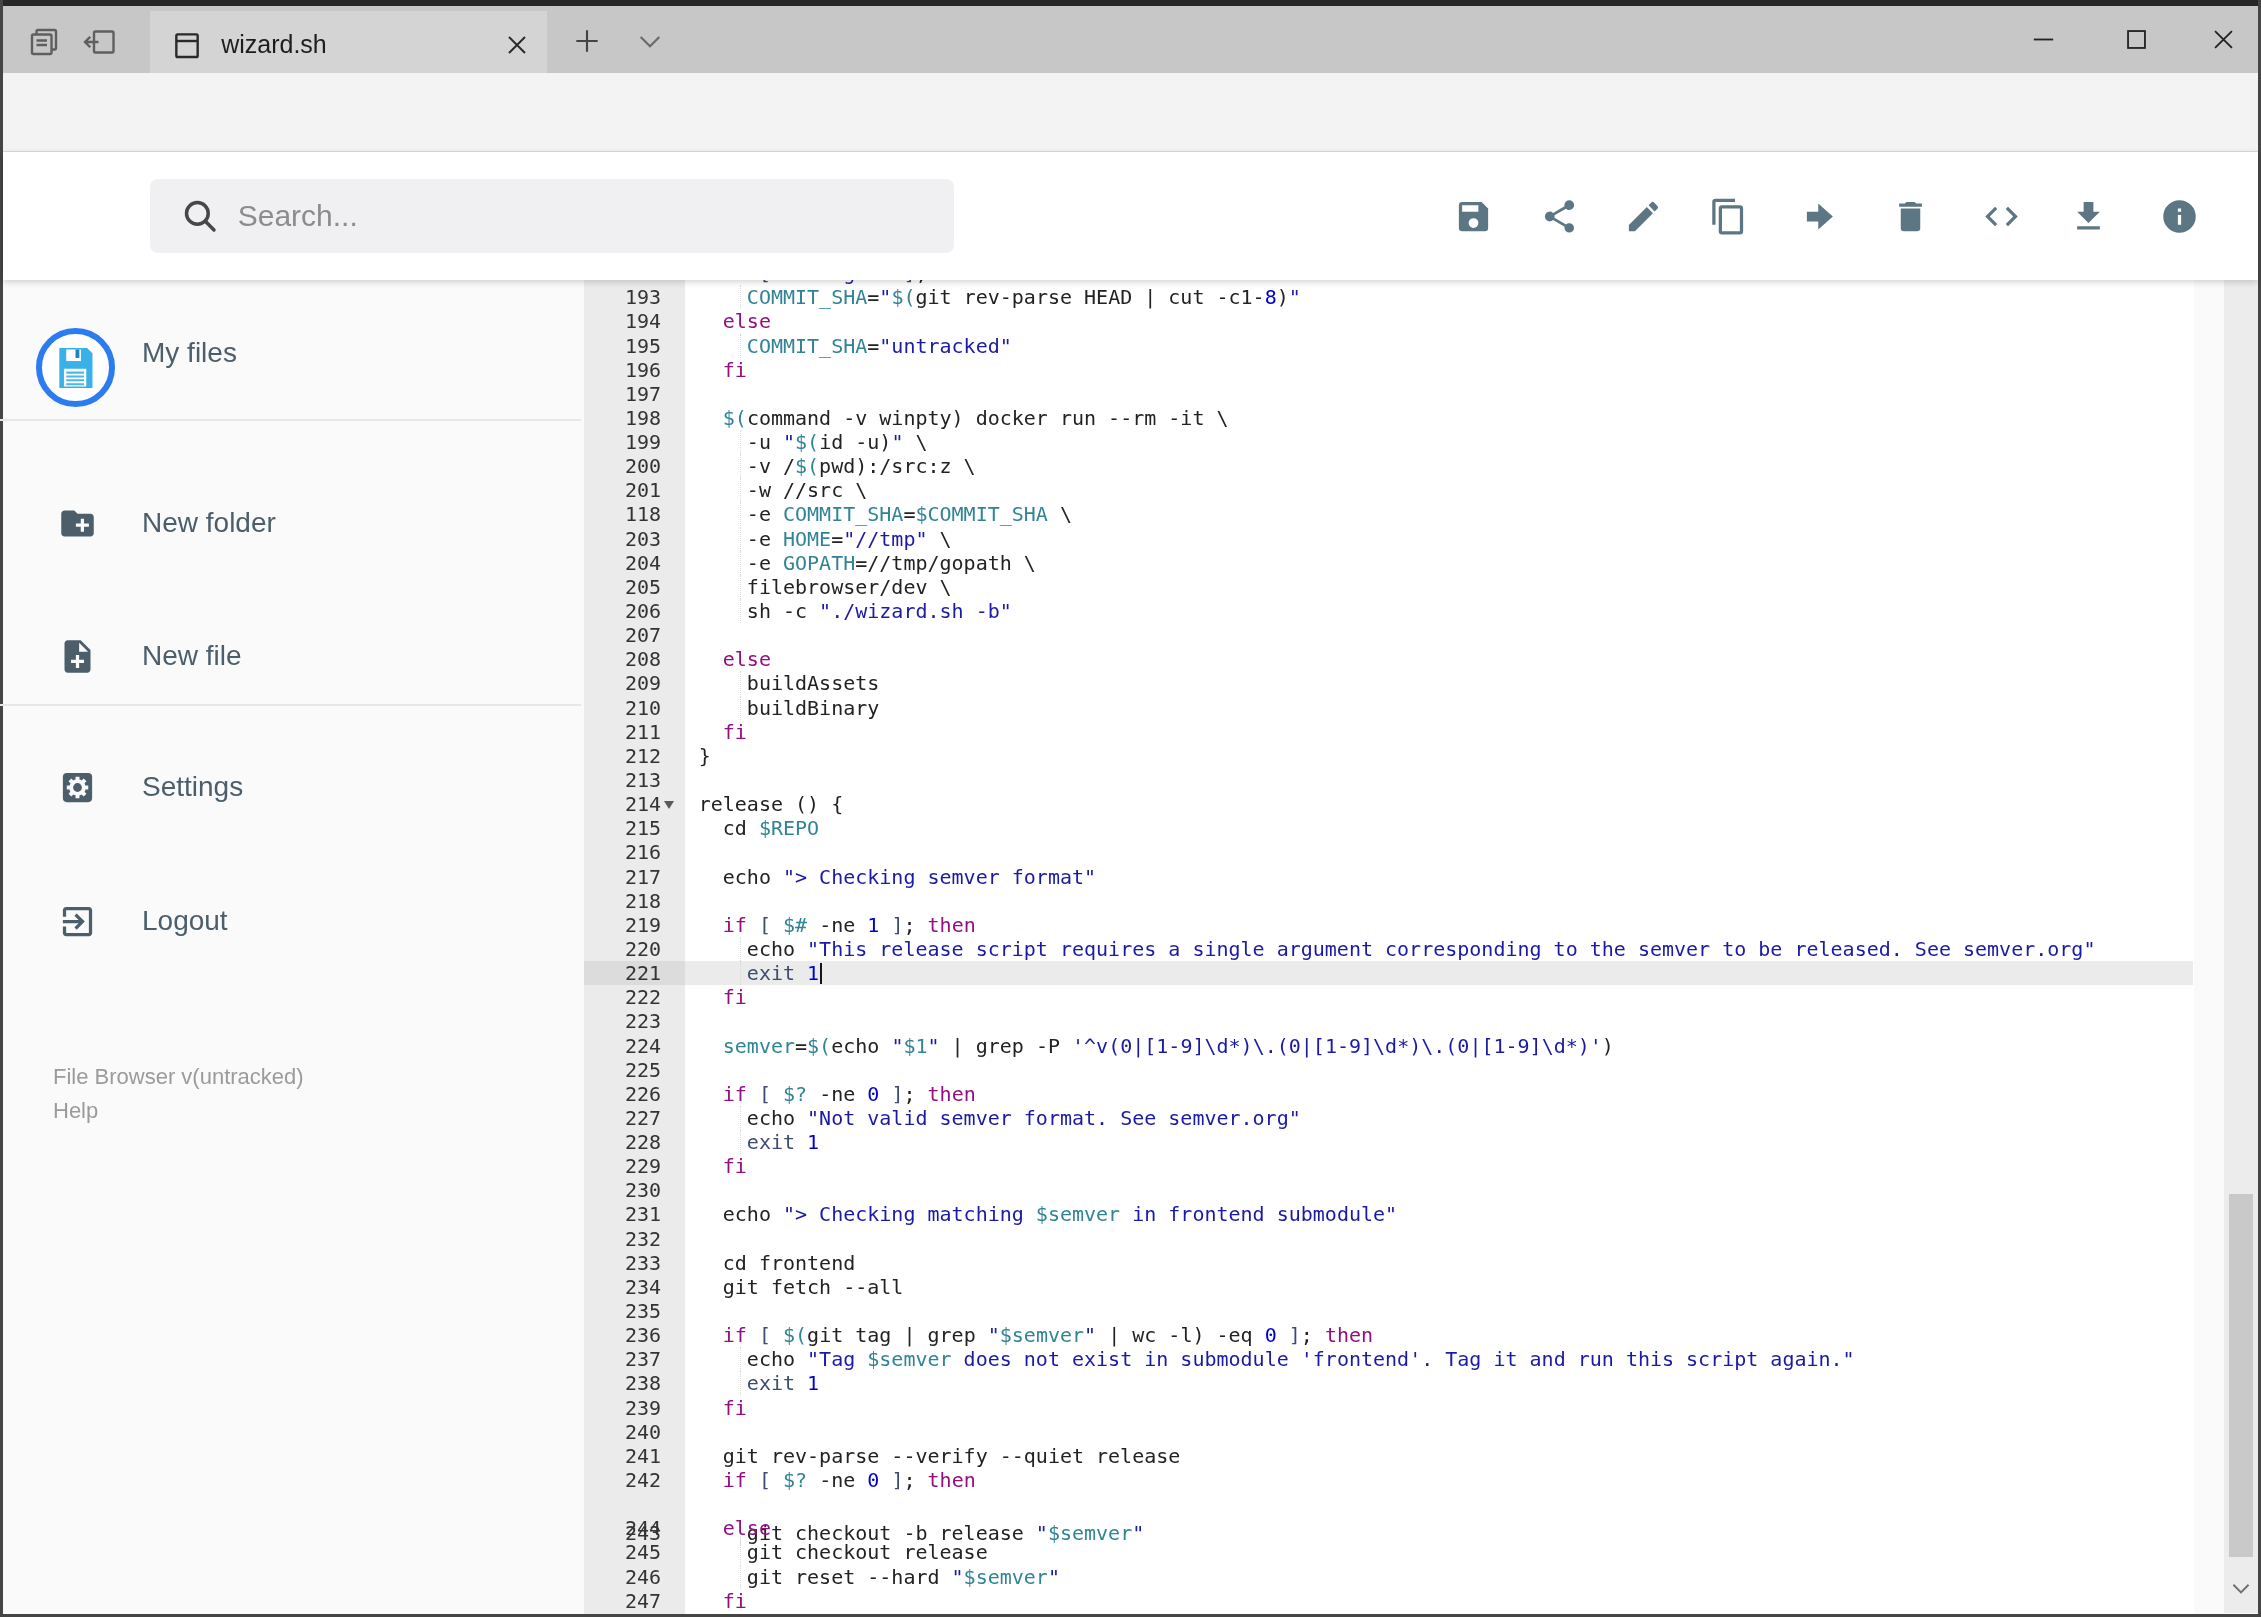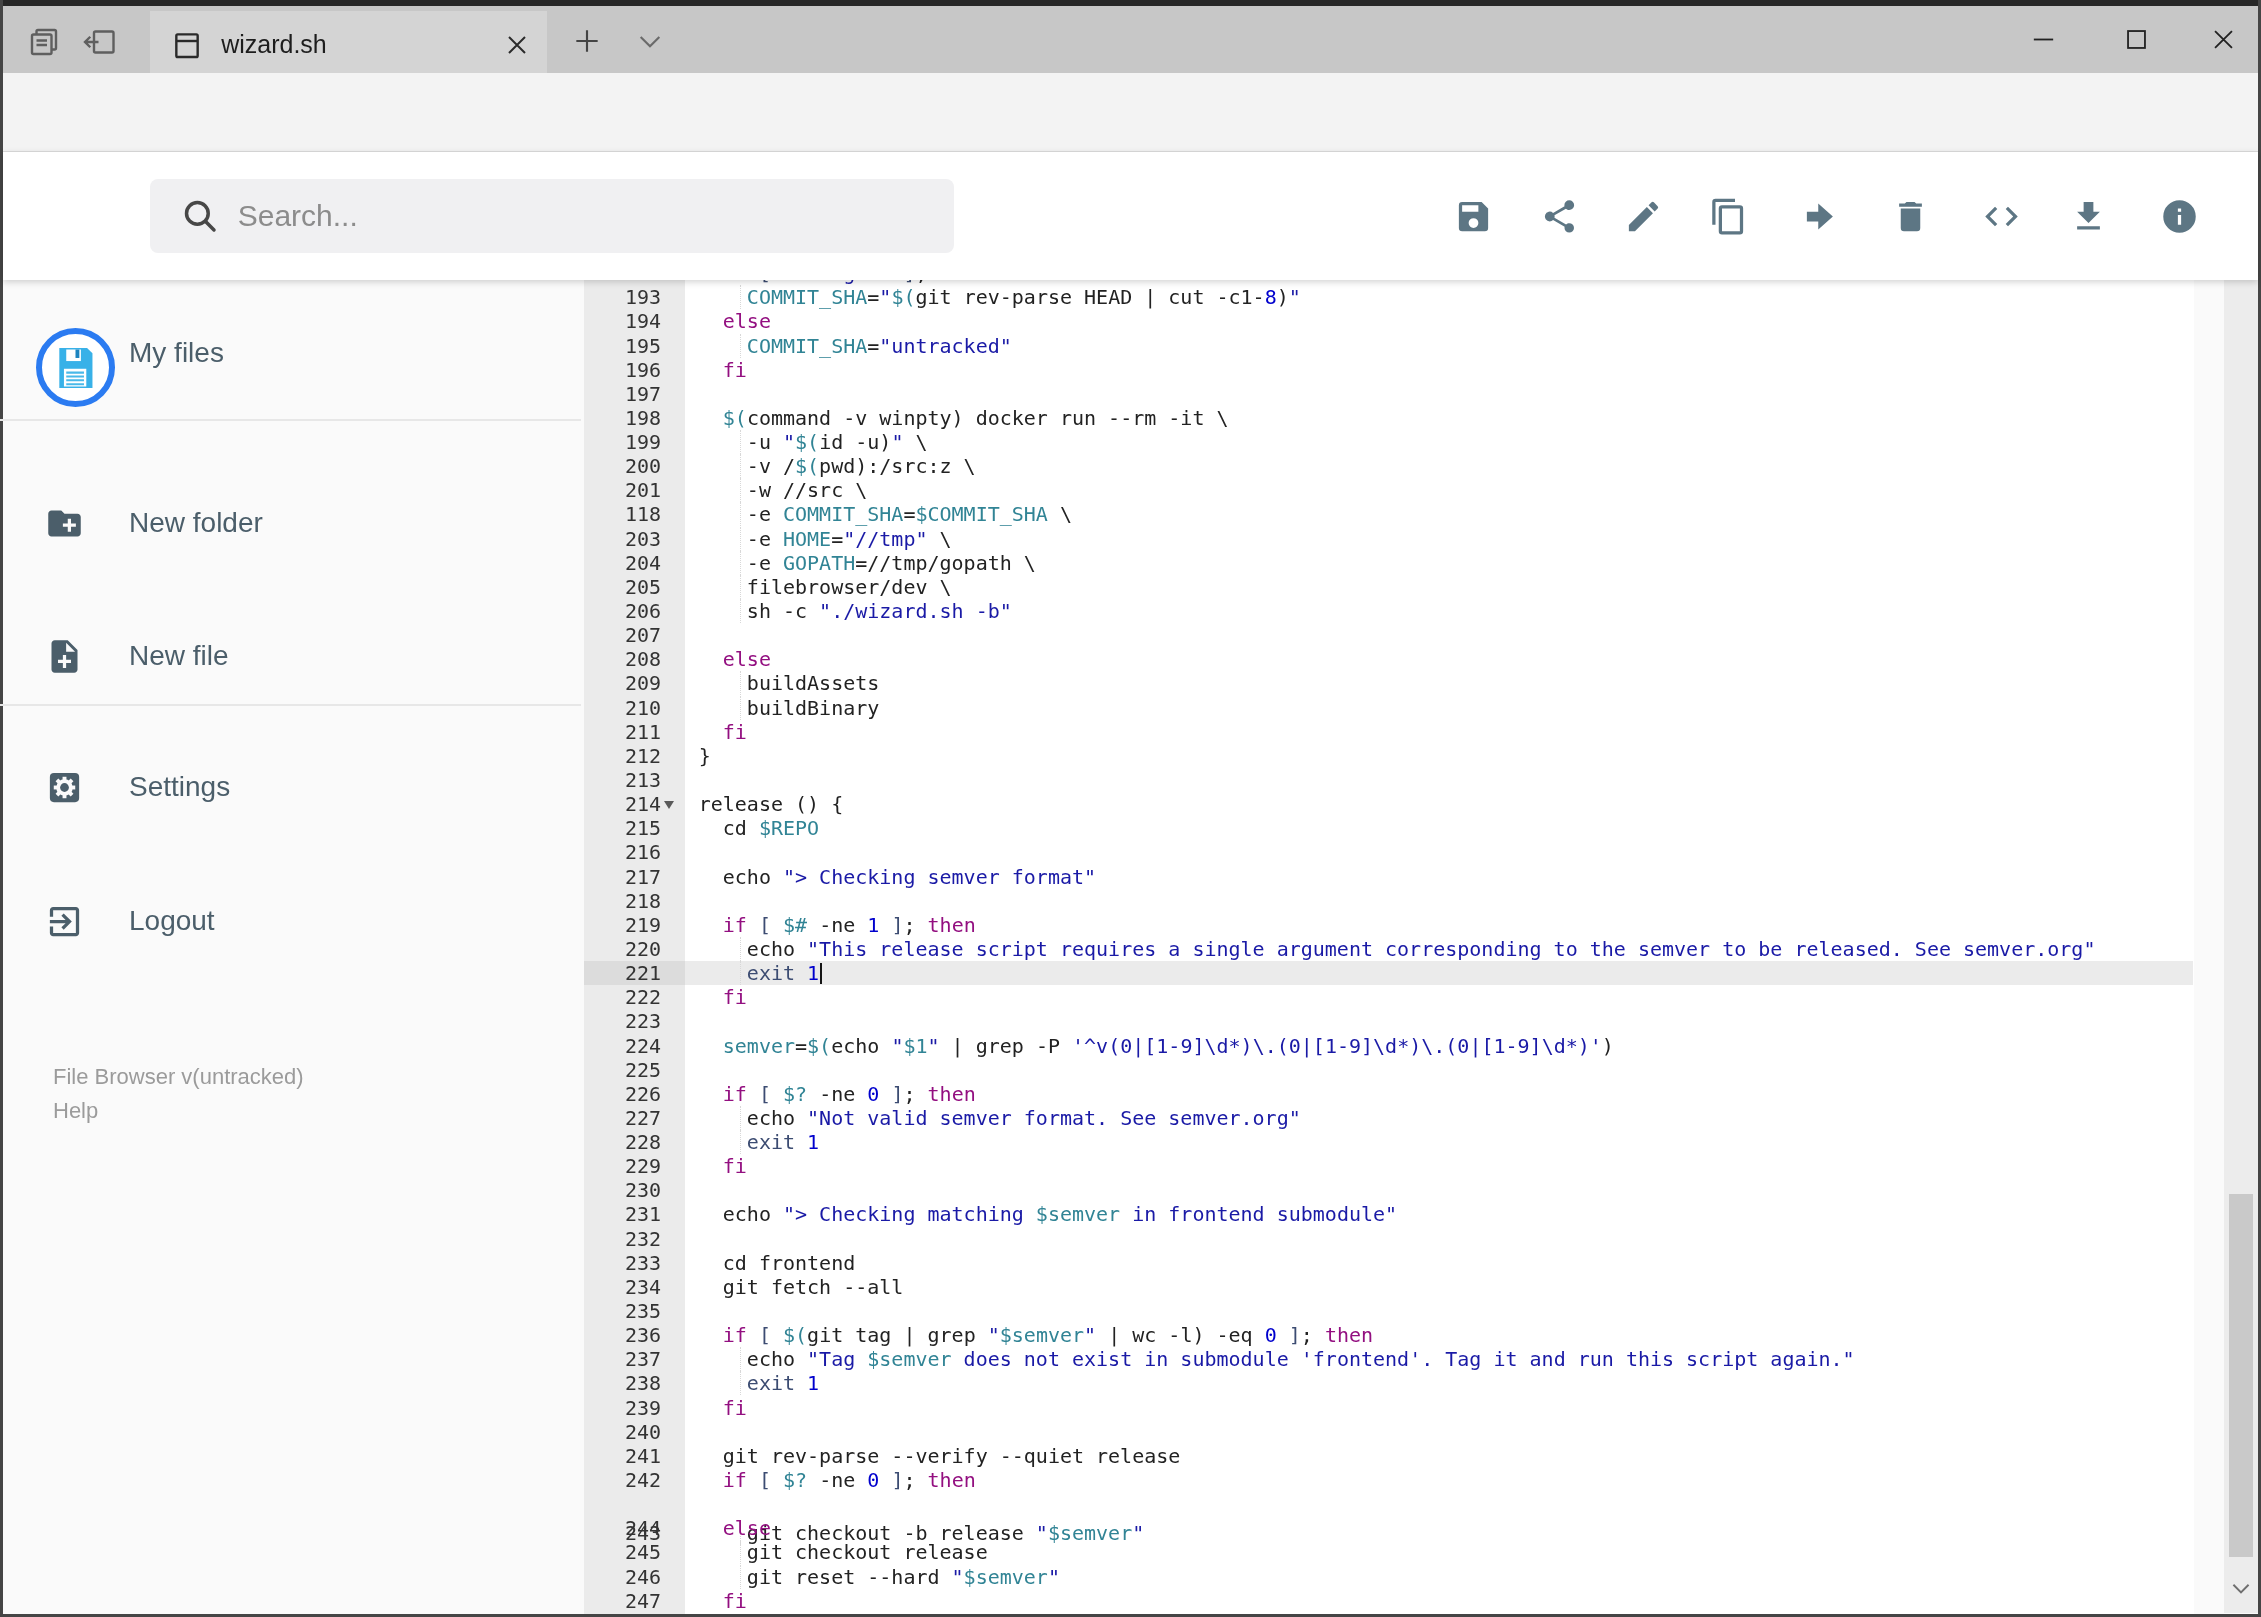--- a/index.html
+++ b/index.html
@@ -37,21 +37,21 @@
   #appheader{left:3.2px;top:152px;width:2255px;height:128px;background:#fff;box-shadow:0 2.4px 6.5px rgba(0,0,0,.18);z-index:5}
   #logo-ring{position:absolute;left:33px;top:176px;width:79px;height:79px;border-radius:50%;
              border:6.5px solid var(--logo-ring);background:#fff;box-sizing:border-box;display:flex;align-items:center;justify-content:center}
   #searchbox{position:absolute;left:147px;top:27.4px;width:804px;height:74px;background:#f0f0f2;border-radius:8px;display:flex;align-items:center}
   #search-input{border:0;outline:0;background:transparent;font-family:"Liberation Sans",sans-serif;
                 font-size:30px;color:#444;width:646px;margin-left:14.5px}
   #search-input::placeholder{color:#8c8c8c}
   .tool-btn{position:absolute;top:45px;width:39px;height:39px;color:var(--tool)}
 
   
-  .side-item{left:24px;width:525px;height:78px;display:flex;align-items:center;cursor:pointer}
+  .side-item{left:37px;width:525px;height:78px;display:flex;align-items:center;cursor:pointer}
   .side-icon{width:39px;height:39px;margin-left:21px;color:var(--side)}
   .side-label{margin-left:45px;font-size:28px;color:var(--side)}
   .side-divider{left:0;width:581px;height:1.6px;background:#e7e7e7}
   .side-foot{left:53px;font-size:22px;color:#9b9b9b}
 
   
   #editor{left:584px;top:280px;width:1640px;height:1334px;background:#fff;overflow:hidden;z-index:1}
   #gutter-col{position:absolute;left:0;top:0;width:101px;height:1334px;background:var(--gut-bg)}
   #rpad{position:absolute;left:1610px;top:0;width:31px;height:1334px;background:#fafafa}
   .row{position:absolute;left:0;width:1640px;height:24px}

